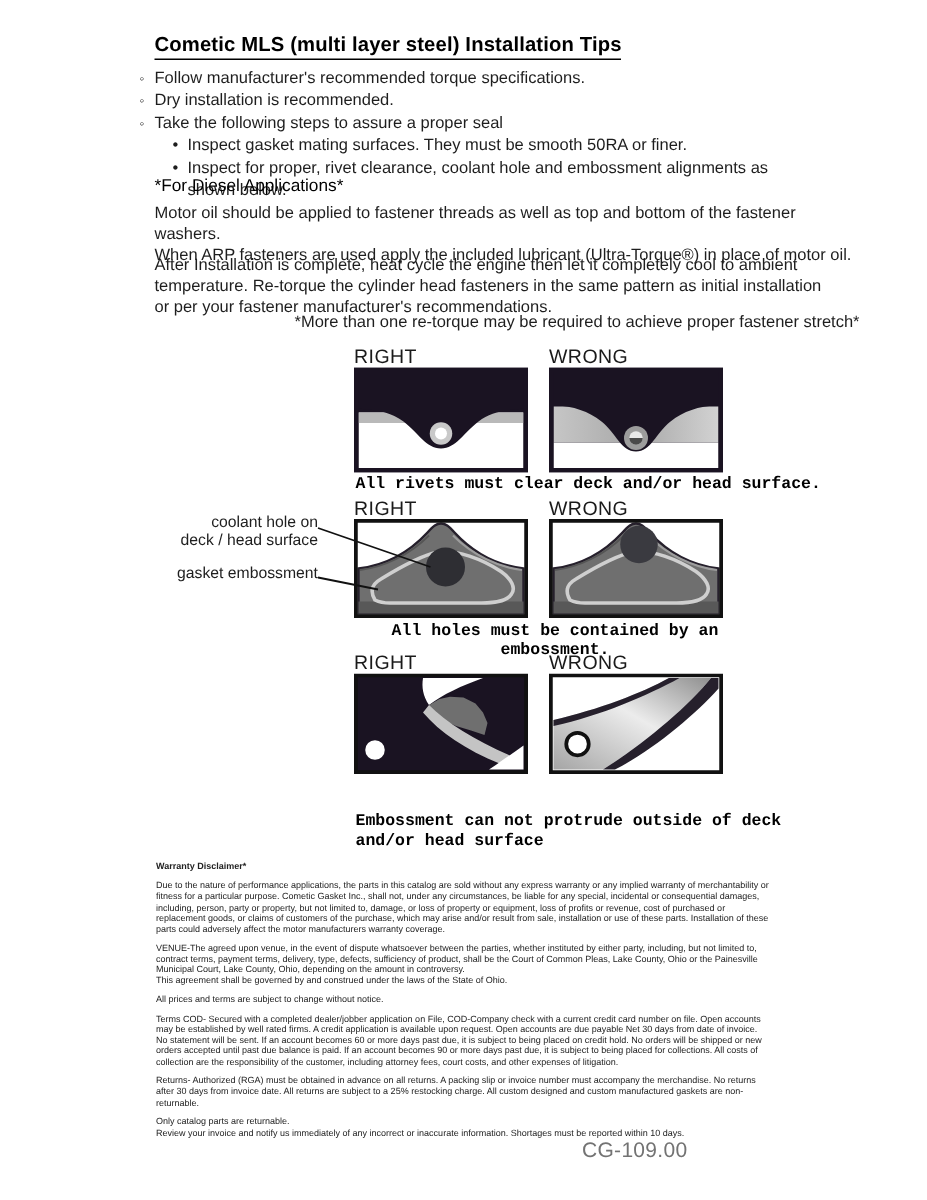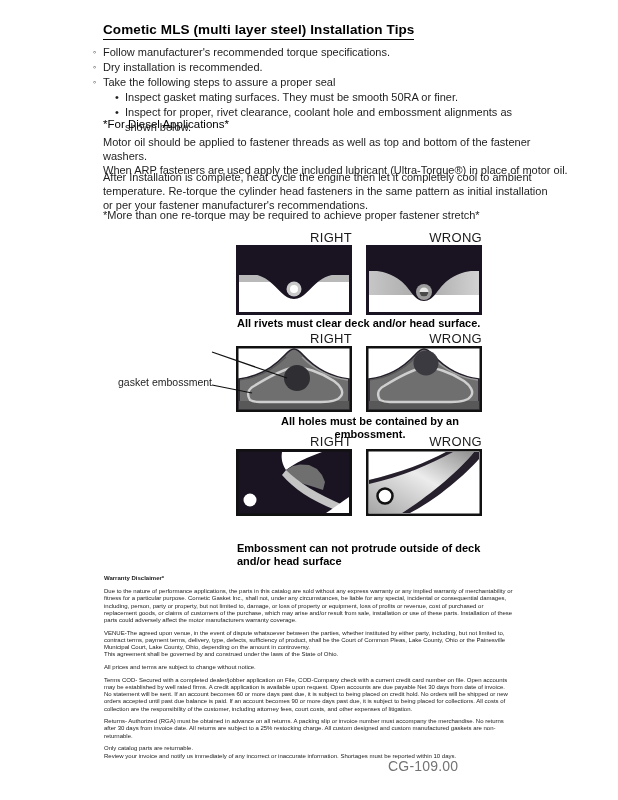--- a/index.html
+++ b/index.html
@@ -16,25 +16,25 @@
   }
   .bullets{left:93px;top:45px;width:450px;font-size:11px;}
   .bullet-row{display:flex;line-height:15px;}
   .bullet-row .mk{width:10px;flex:0 0 10px;font-size:9px;line-height:15px;}
   .sub .mk{font-size:11px;}
   .sub{margin-left:22px;}
   .diesel-heading{left:103px;top:118px;font-size:11.5px;font-weight:normal;color:#000;}
   .para{left:103px;font-size:11px;line-height:14px;white-space:pre-line;width:470px;}
   .p1{top:135px;}
   .p2{top:170px;}
-  .pnote{top:208px;}
-  .dg-header{width:116px;text-align:right;font-size:13px;color:#1a1a1a;letter-spacing:.3px;}
+  .pnote{top:208px;text-align:right;}
+  .dg-header{width:116px;text-align:left;font-size:13px;color:#1a1a1a;letter-spacing:.3px;}
   .dg-img{width:116px;}
   .dg-img svg{display:block;width:116px;}
-  .caption{font-size:11px;font-weight:bold;color:#000;white-space:pre-line;line-height:13px;}
+  .caption{font-size:11px;font-weight:bold;color:#000;white-space:pre-line;line-height:13px;font-family:Liberation Mono, monospace;}
   .side-label{left:110px;width:102px;text-align:right;font-size:10.5px;line-height:11.5px;white-space:pre-line;}
   .legal{left:104px;top:575px;width:410px;font-size:6px;line-height:7.2px;color:#222;}
   .legal .lp{margin:0 0 5.5px 0;white-space:pre-line;}
   .legal .lh{font-weight:bold;margin:0 0 6px 0;}
   .page-num{left:388px;top:758px;font-size:14px;color:#737373;letter-spacing:.2px;}
   .overlay{pointer-events:none;z-index:5;}
 </style>
 </head>
 <body>
 
@@ -104,20 +104,22 @@
       <circle cx="58" cy="47" r="4.5" fill="#e8e8e8"></circle>
       <path d="M53.5,47 a4.5,4.5 0 0 0 9,0 Z" fill="#4a4a4a"></path>
       <rect x="1.5" y="1.5" width="113" height="67" fill="none" stroke="#1a1322" stroke-width="3"></rect>
     </svg>
   </div>
   <div class="abs caption" style="left:237px;top:317px;">All rivets must clear deck and/or head surface.</div>
 
   <div class="abs dg-header" style="left:236px;top:331px;">RIGHT</div>
   <div class="abs dg-header" style="left:366px;top:331px;">WRONG</div>
 
+  <div class="abs side-label" style="top:343px;">coolant hole on
+deck / head surface</div>
   <div class="abs side-label" style="top:377px;">gasket embossment</div>
 
   <div class="abs dg-img" style="left:236px;top:346px;">
     <svg viewBox="0 0 116 66" width="116" height="66">
       <rect width="116" height="66" fill="#ffffff"></rect>
       <path d="M3,63 V33 C 20,31 36,23 49,9 C 53,4.5 55,3 58,3 C 61,3 63,4.5 67,9 C 80,23 96,31 113,33 V63 Z" fill="#6f6f6f" stroke="#26202c" stroke-width="1.6"></path>
       <path d="M66,11 C 79,24 96,32 112,34" fill="none" stroke="#9d9d9d" stroke-width="1.4"></path>
       <path d="M50,11 C 37,24 20,32 4,34" fill="none" stroke="#555555" stroke-width="1.2"></path>
       <rect x="3" y="55" width="110" height="8" fill="#585858"></rect>
       <path d="M14,54 C 11,49 11,44 18,40 C 31,32 46,24 56,22 C 68,20 86,27 98,35 C 105,40 108,46 105,50 C 102,55 94,56 85,56 L 24,56 C 18,56 16,55 14,54 Z" fill="none" stroke="#cfcfcf" stroke-width="2.4"></path>

